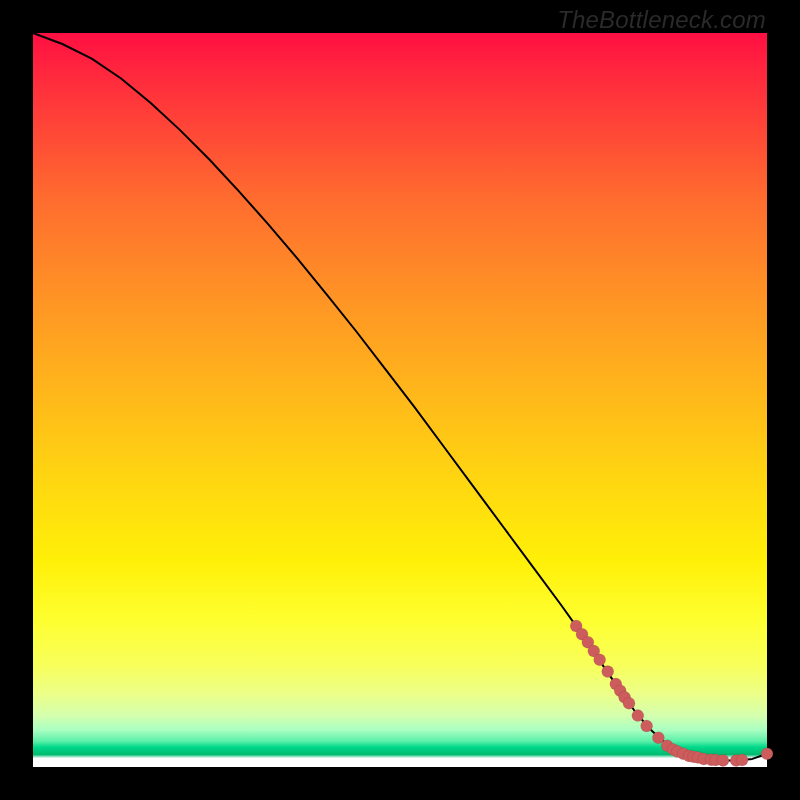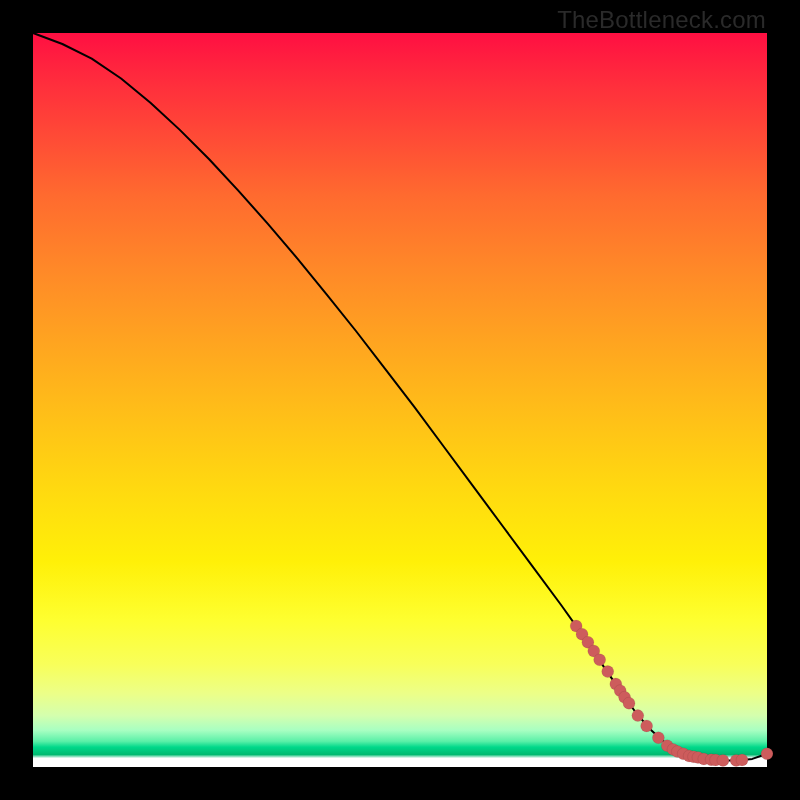--- a/index.html
+++ b/index.html
@@ -50,20 +50,21 @@
   }
   .watermark {
     position: absolute;
     top: 6px;
     right: 34px;
     color: #2a2a2a;
     font-size: 24px;
     letter-spacing: 0.2px;
     font-weight: 400;
     user-select: none;
+    font-style: italic;
   }
   svg.overlay {
     position: absolute;
     left: 33px;
     top: 33px;
     width: 734px;
     height: 734px;
     overflow: visible;
   }
   .curve {

